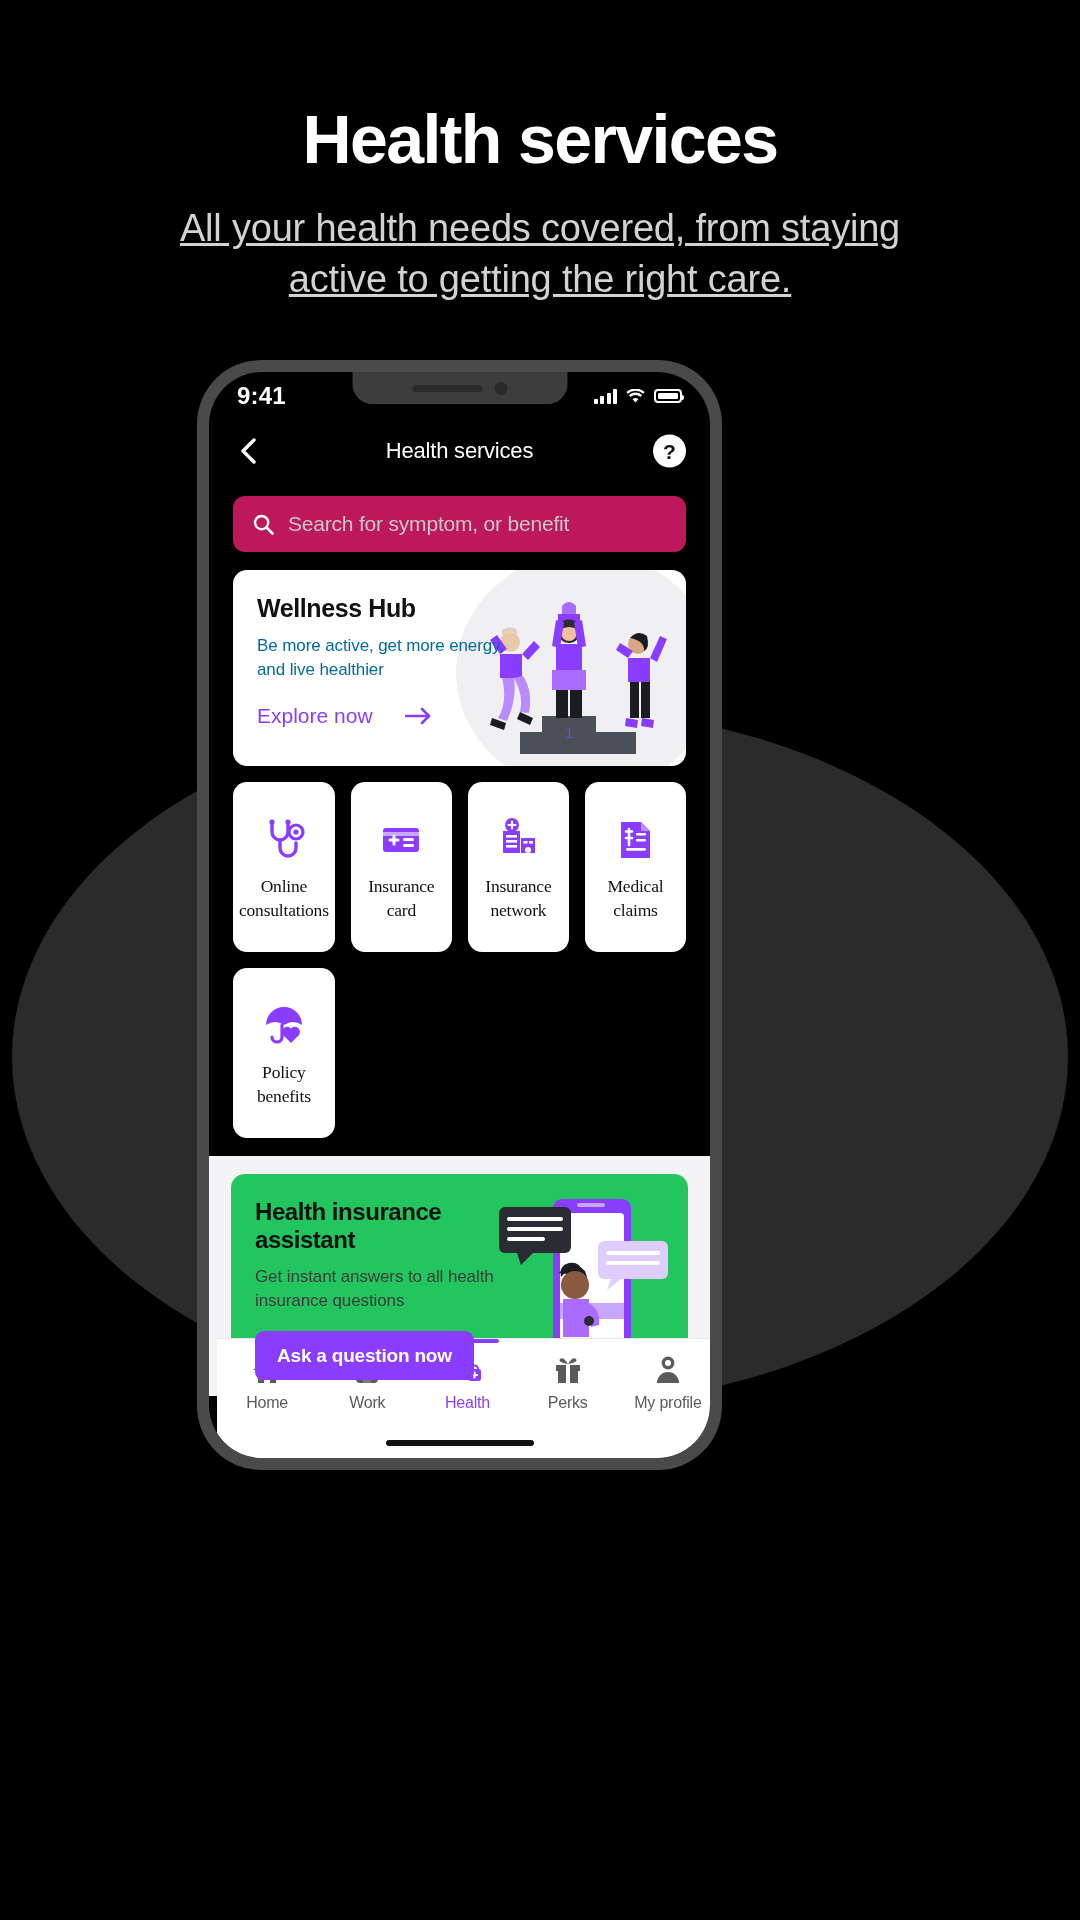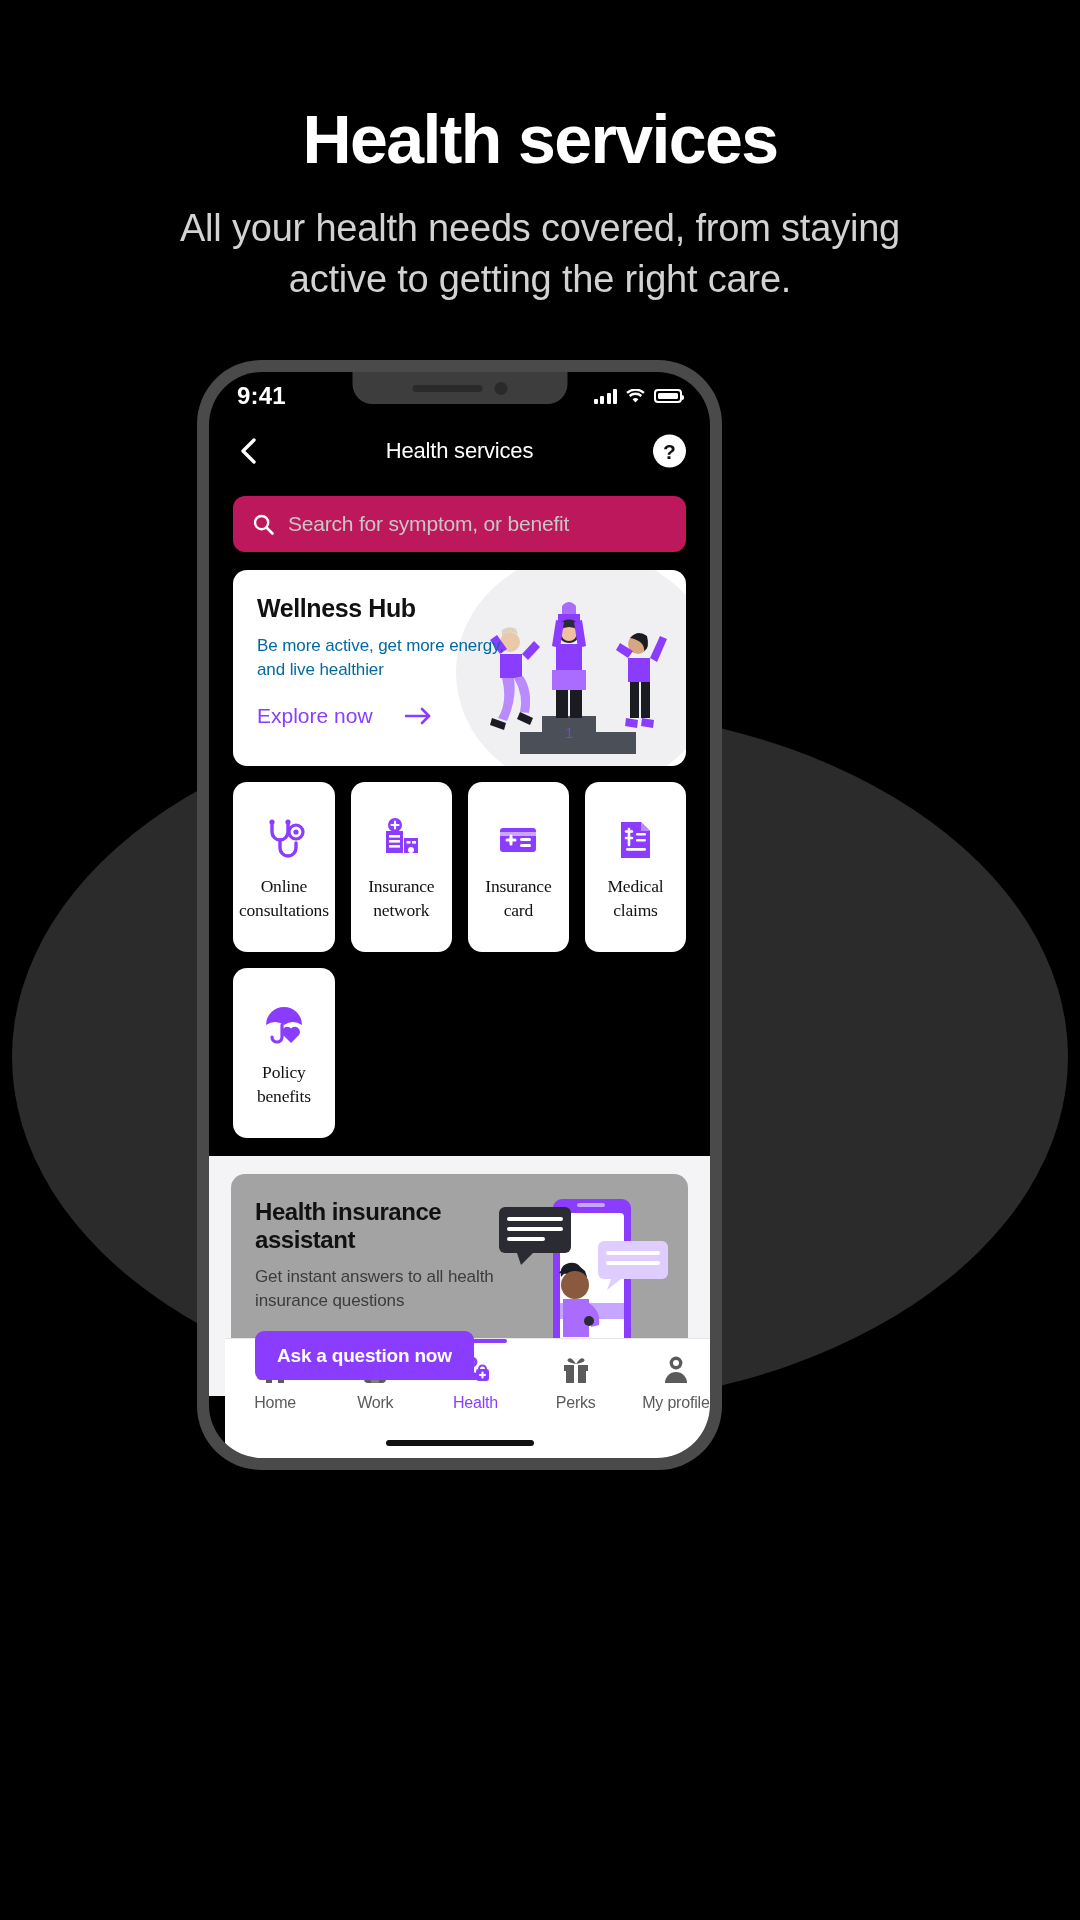--- a/index.html
+++ b/index.html
@@ -15,21 +15,21 @@
   .hero { position: absolute; top: 0; left: 0; width: 1080px; text-align: center; z-index: 5; }
   .hero-title {
     margin-top: 104px;
     font-size: 68px; font-weight: 700; color: #ffffff;
     letter-spacing: -1.6px; line-height: 1.05;
   }
   .hero-sub {
     margin-top: 28px;
     font-size: 38px; font-weight: 400; color: #d2d2d2;
     line-height: 1.32; letter-spacing: -0.2px;
-    max-width: 800px; margin-left: auto; margin-right: auto;
+    max-width: 800px; margin-left: auto; margin-right: auto; text-decoration: underline;
   }
 
   
   .backdrop-ellipse {
     position: absolute; left: 12px; top: 707px;
     width: 1056px; height: 700px;
     background: #2b2b2b; border-radius: 50%;
     z-index: 1;
   }
 
@@ -120,37 +120,37 @@
     background: #fff; border-radius: 14px; height: 170px;
     display: flex; flex-direction: column; align-items: center; justify-content: center;
     cursor: pointer; padding: 10px 6px;
   }
   .tile-icon { height: 58px; display: flex; align-items: center; justify-content: center; margin-bottom: 6px; }
   .tile-label { font-size: 17.5px; color: #111; text-align: center; line-height: 1.35; letter-spacing: -0.2px; }
 
   
   .light-section { background: #f4f4f6; margin-top: 18px; padding: 18px 22px 16px 22px; }
   .assistant {
-    position: relative; background: #a3a3a3; border-radius: 14px;
+    position: relative; background: #22c55e; border-radius: 14px;
     height: 206px; overflow: hidden;
   }
   .assistant-text { padding: 24px 0 0 24px; width: 62%; position: relative; z-index: 2;}
   .assistant-title { font-size: 24px; font-weight: 700; color: #111; letter-spacing: -0.45px; }
   .assistant-desc { margin-top: 11px; font-size: 17px; color: #3c3c3c; line-height: 1.42; letter-spacing: -0.1px;}
   .assistant-btn {
     margin-top: 18px; display: inline-block;
     background: #8B3DFF; color: #fff; border: none;
     font-family: inherit; font-size: 19px; font-weight: 700;
     padding: 14px 22px; border-radius: 9px; cursor: pointer; letter-spacing: -0.2px;
   }
   .assistant-art { position: absolute; right: 10px; bottom: 0; width: 185px; height: 195px; }
 
   
   .tabbar {
-    position: absolute; bottom: 0; left: 16px; width: 100%;
+    position: absolute; bottom: 0; left: 8px; width: 100%;
     background: #ffffff; border-top: 1px solid #e6e6e6;
     height: 120px; display: flex; align-items: flex-start; padding-top: 14px;
   }
   .tab { flex: 1; display: flex; flex-direction: column; align-items: center; gap: 7px; position: relative; cursor: pointer; }
   .tab .tab-ico { height: 34px; display: flex; align-items: center; justify-content: center; }
   .tab .tab-label { font-size: 16px; color: #5b5b5b; letter-spacing: -0.2px; }
   .tab.active .tab-label { color: #8B3DFF; }
   .tab.active::before {
     content: ""; position: absolute; top: -14px; left: 50%; transform: translateX(-50%);
     width: 62px; height: 4px; background: #8B3DFF; border-radius: 3px;
@@ -290,46 +290,46 @@
                 <circle cx="35" cy="15" r="2.6" fill="#8B3DFF"></circle>
               </svg>
             </div>
             <div class="tile-label">Online consultations</div>
           </div>
 
 
           <div class="tile">
             <div class="tile-icon">
               <svg width="46" height="46" viewBox="0 0 46 46">
+                <rect x="5" y="11" width="36" height="24" rx="3" fill="#8B3DFF"></rect>
+                <rect x="5" y="15" width="36" height="4" fill="#ffffff" opacity="0.55"></rect>
+                <path d="M12 23 h8 M16 19 v8" stroke="#fff" stroke-width="3" stroke-linecap="round"></path>
+                <rect x="25" y="21" width="11" height="3" rx="1.5" fill="#fff"></rect>
+                <rect x="25" y="27" width="11" height="3" rx="1.5" fill="#fff"></rect>
+              </svg>
+            </div>
+            <div class="tile-label">Insurance card</div>
+          </div>
+
+          <div class="tile">
+            <div class="tile-icon">
+              <svg width="46" height="46" viewBox="0 0 46 46">
                 <circle cx="17" cy="8" r="7" fill="#8B3DFF"></circle>
                 <path d="M17 4.5 v7 M13.5 8 h7" stroke="#fff" stroke-width="2.2" stroke-linecap="round"></path>
                 <rect x="8" y="14" width="17" height="22" fill="#8B3DFF"></rect>
                 <rect x="11" y="18" width="11" height="2.6" fill="#fff"></rect>
                 <rect x="11" y="23" width="11" height="2.6" fill="#fff"></rect>
                 <rect x="11" y="28" width="11" height="2.6" fill="#fff"></rect>
                 <rect x="26" y="21" width="14" height="15" fill="#8B3DFF"></rect>
                 <rect x="28.5" y="24" width="4" height="2.6" fill="#fff"></rect>
                 <rect x="34" y="24" width="4" height="2.6" fill="#fff"></rect>
                 <rect x="30" y="30" width="6" height="6" rx="3" fill="#fff"></rect>
               </svg>
             </div>
             <div class="tile-label">Insurance network</div>
-          </div>
-
-          <div class="tile">
-            <div class="tile-icon">
-              <svg width="46" height="46" viewBox="0 0 46 46">
-                <rect x="5" y="11" width="36" height="24" rx="3" fill="#8B3DFF"></rect>
-                <rect x="5" y="15" width="36" height="4" fill="#ffffff" opacity="0.55"></rect>
-                <path d="M12 23 h8 M16 19 v8" stroke="#fff" stroke-width="3" stroke-linecap="round"></path>
-                <rect x="25" y="21" width="11" height="3" rx="1.5" fill="#fff"></rect>
-                <rect x="25" y="27" width="11" height="3" rx="1.5" fill="#fff"></rect>
-              </svg>
-            </div>
-            <div class="tile-label">Insurance card</div>
           </div>
 
           <div class="tile">
             <div class="tile-icon">
               <svg width="46" height="46" viewBox="0 0 46 46">
                 <path d="M9 5 h20 l9 9 v27 H9z" fill="#8B3DFF"></path>
                 <path d="M29 5 l9 9 h-9z" fill="#b98bff"></path>
                 <path d="M17 12 v16 M14 14.5 h6 M14 21 h6" stroke="#fff" stroke-width="2.6" stroke-linecap="round" fill="none"></path>
                 <rect x="24" y="16" width="10" height="2.6" rx="1.3" fill="#fff"></rect>
                 <rect x="24" y="22" width="10" height="2.6" rx="1.3" fill="#fff"></rect>

